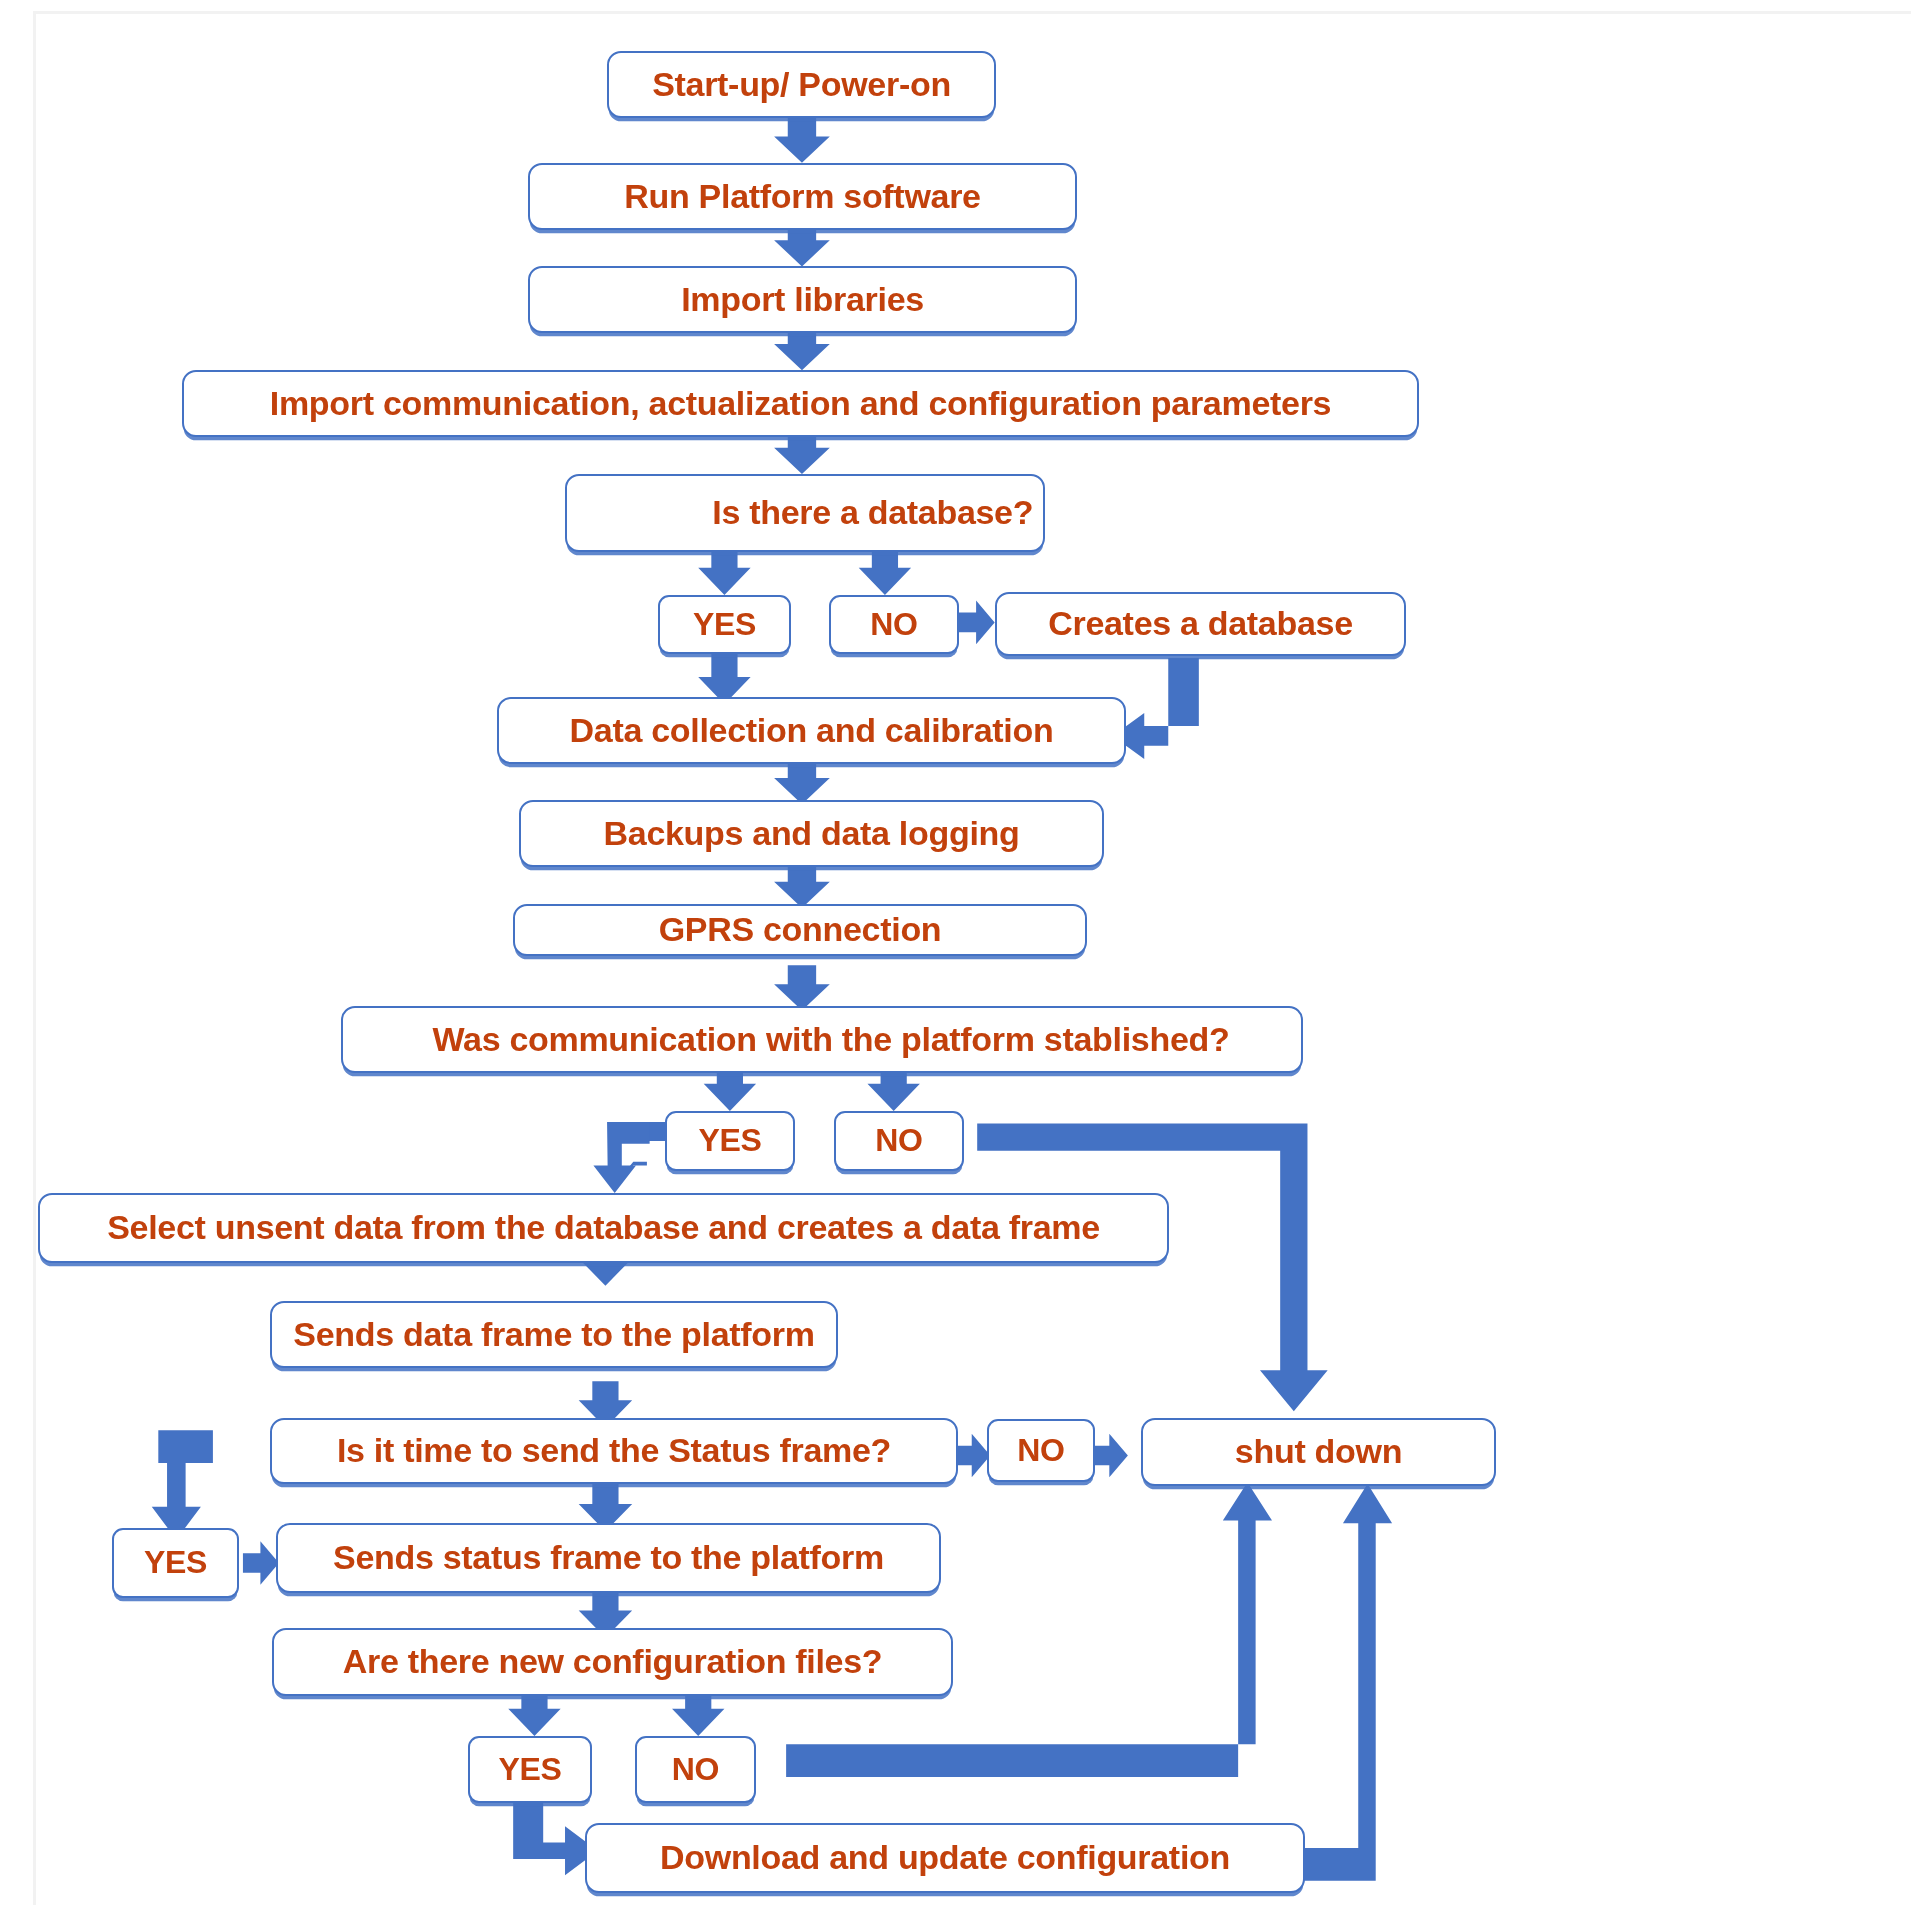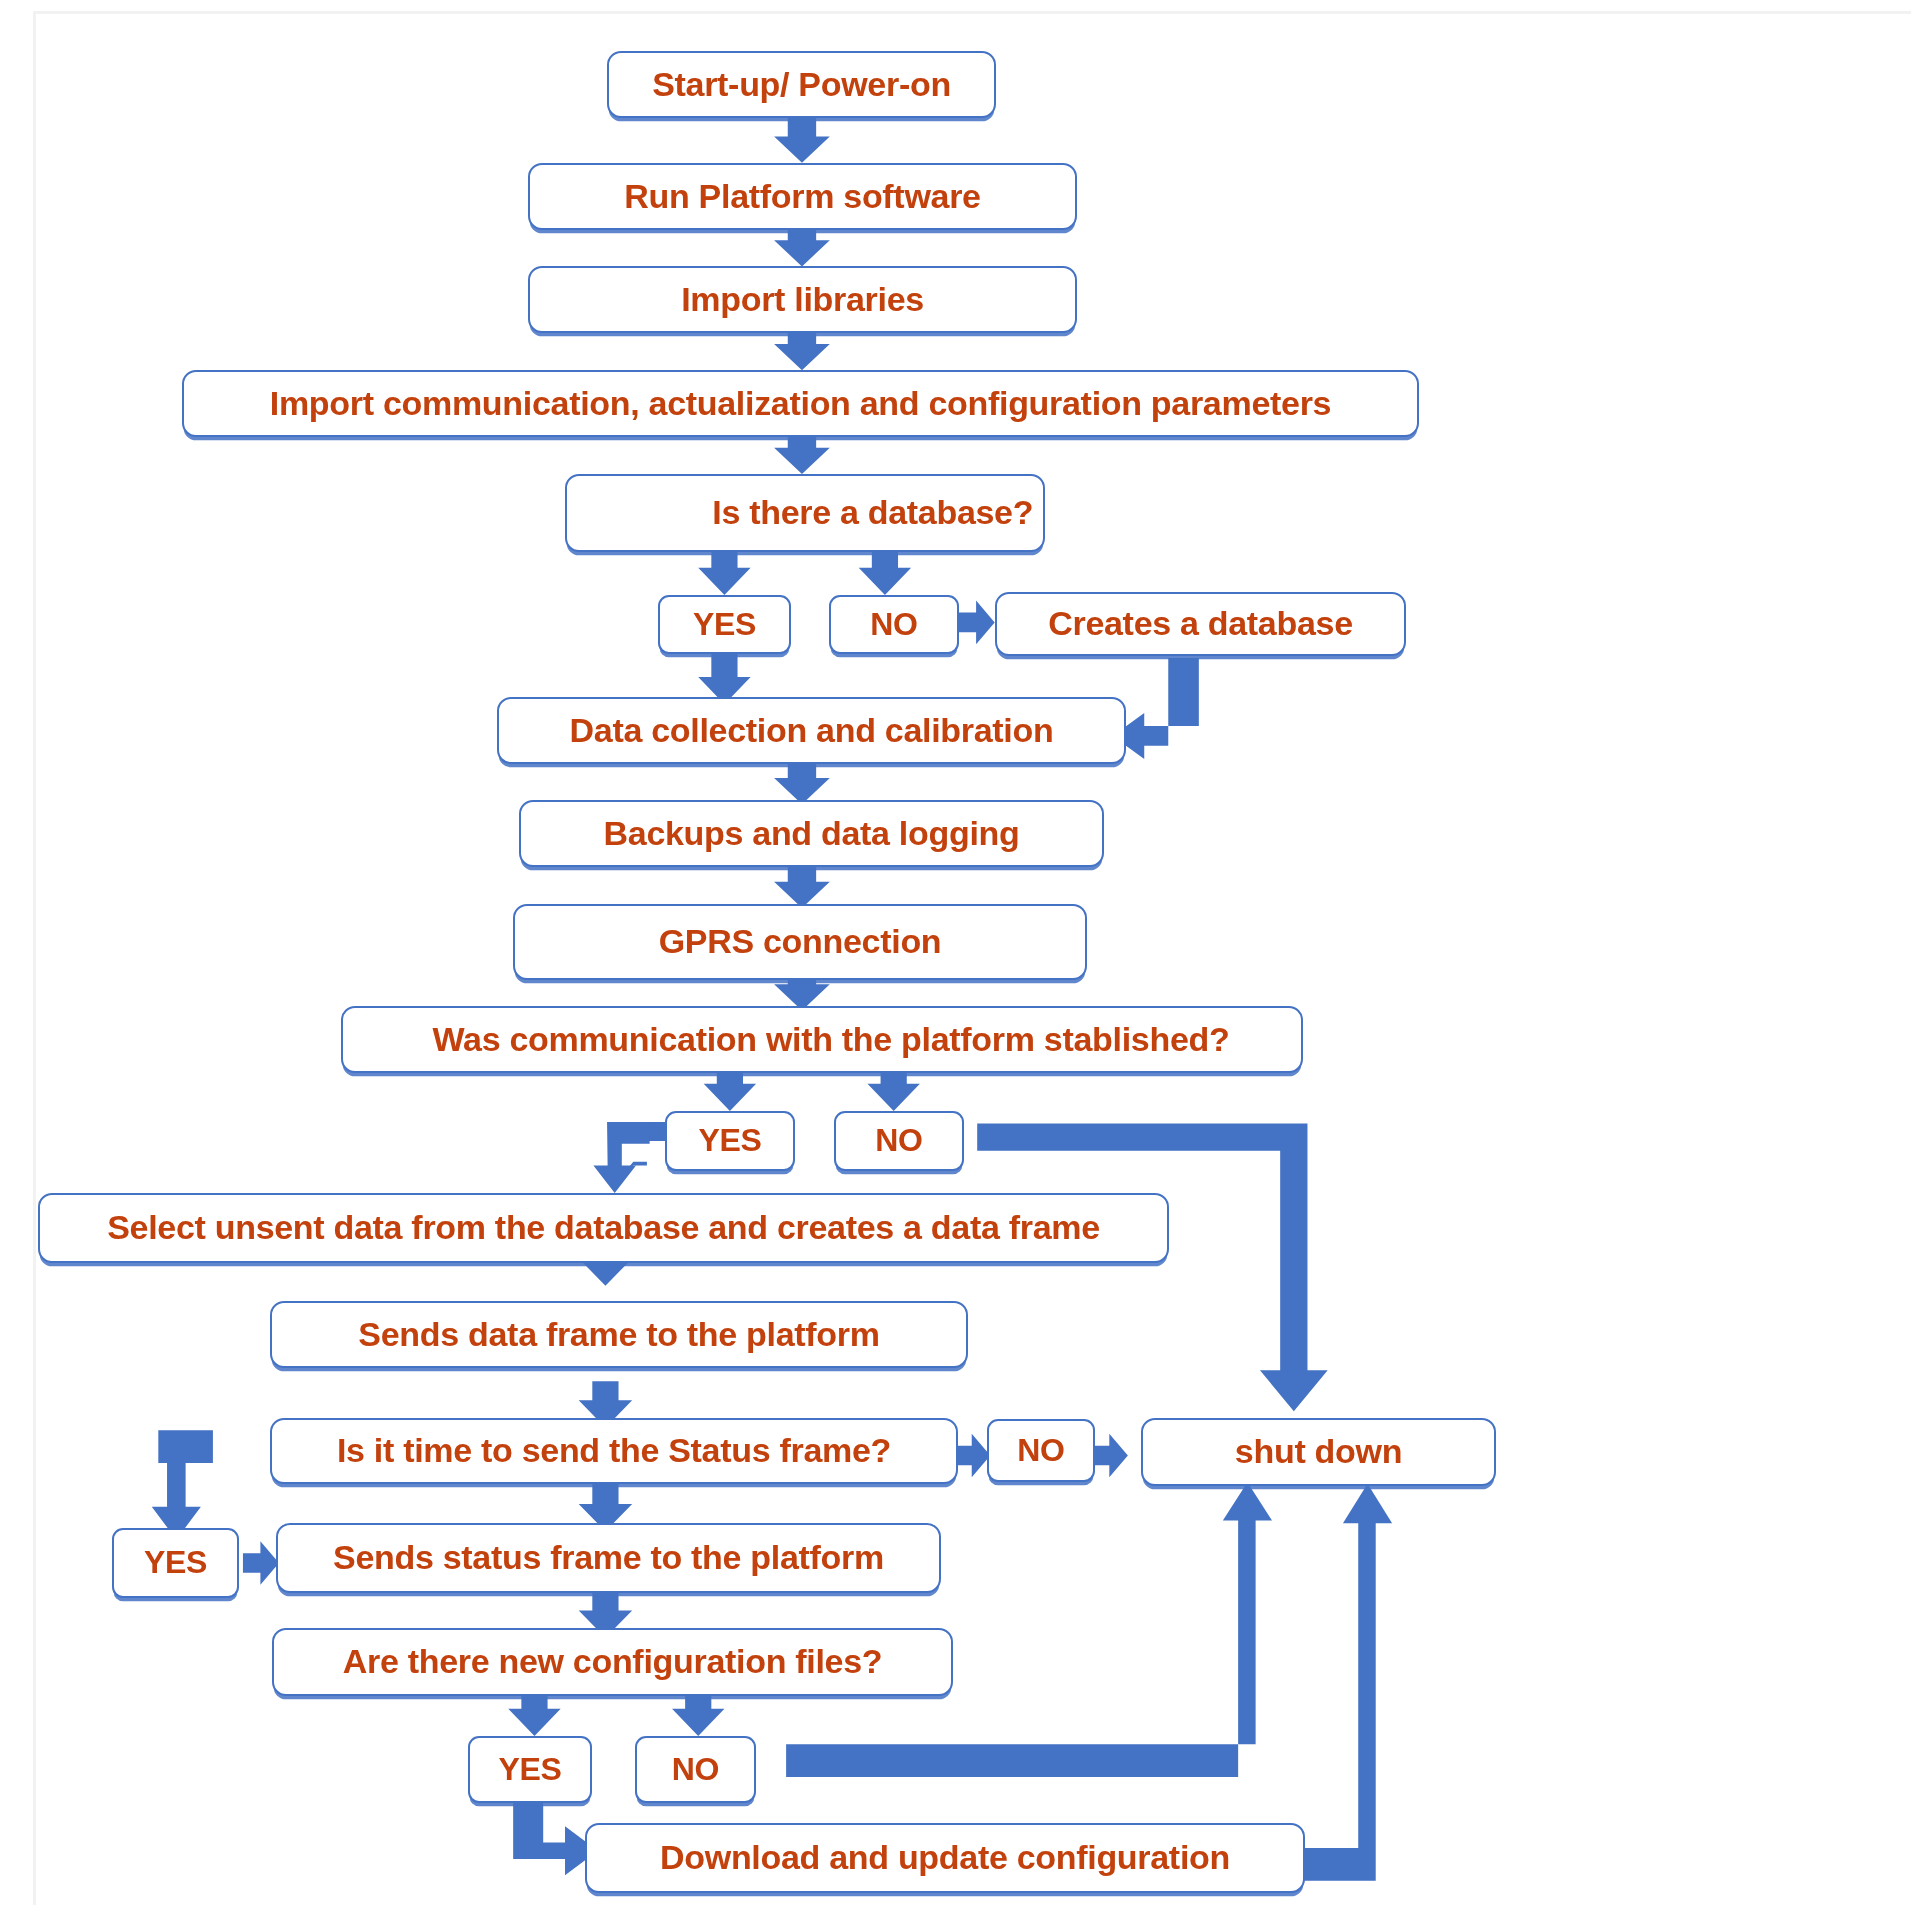--- a/index.html
+++ b/index.html
@@ -155,41 +155,41 @@
   </div>
 
   <div class="nodebox t-lg" style="left:497px;top:697px;width:629px;height:67px;">
     <span>Data collection and calibration</span>
   </div>
 
   <div class="nodebox t-lg" style="left:519px;top:800px;width:585px;height:67px;">
     <span>Backups and data logging</span>
   </div>
 
-  <div class="nodebox t-lg" style="left:513px;top:904px;width:574px;height:76px;text-align:center;">
+  <div class="nodebox t-lg" style="left:513px;top:904px;width:574px;height:52px;text-align:center;">
     <span>GPRS connection</span>
   </div>
 
   <div class="nodebox t-lg" style="left:341px;top:1006px;width:962px;height:67px;padding-left:18px;">
     <span>Was communication with the platform stablished?</span>
   </div>
 
   <div class="nodebox yn" style="left:665px;top:1111px;width:130px;height:60px;">
     <span>YES</span>
   </div>
 
   <div class="nodebox yn" style="left:834px;top:1111px;width:130px;height:60px;">
     <span>NO</span>
   </div>
 
   <div class="nodebox t-lg" style="left:38px;top:1193px;width:1131px;height:70px;">
     <span>Select unsent data from the database and creates a data frame</span>
   </div>
 
-  <div class="nodebox t-lg" style="left:270px;top:1301px;width:698px;height:67px;">
+  <div class="nodebox t-lg" style="left:270px;top:1301px;width:568px;height:67px;">
     <span>Sends data frame to the platform</span>
   </div>
 
   <div class="nodebox t-lg" style="left:270px;top:1418px;width:688px;height:66px;">
     <span>Is it time to send the Status frame?</span>
   </div>
 
   <div class="nodebox yn" style="left:987px;top:1419px;width:108px;height:63px;">
     <span>NO</span>
   </div>

